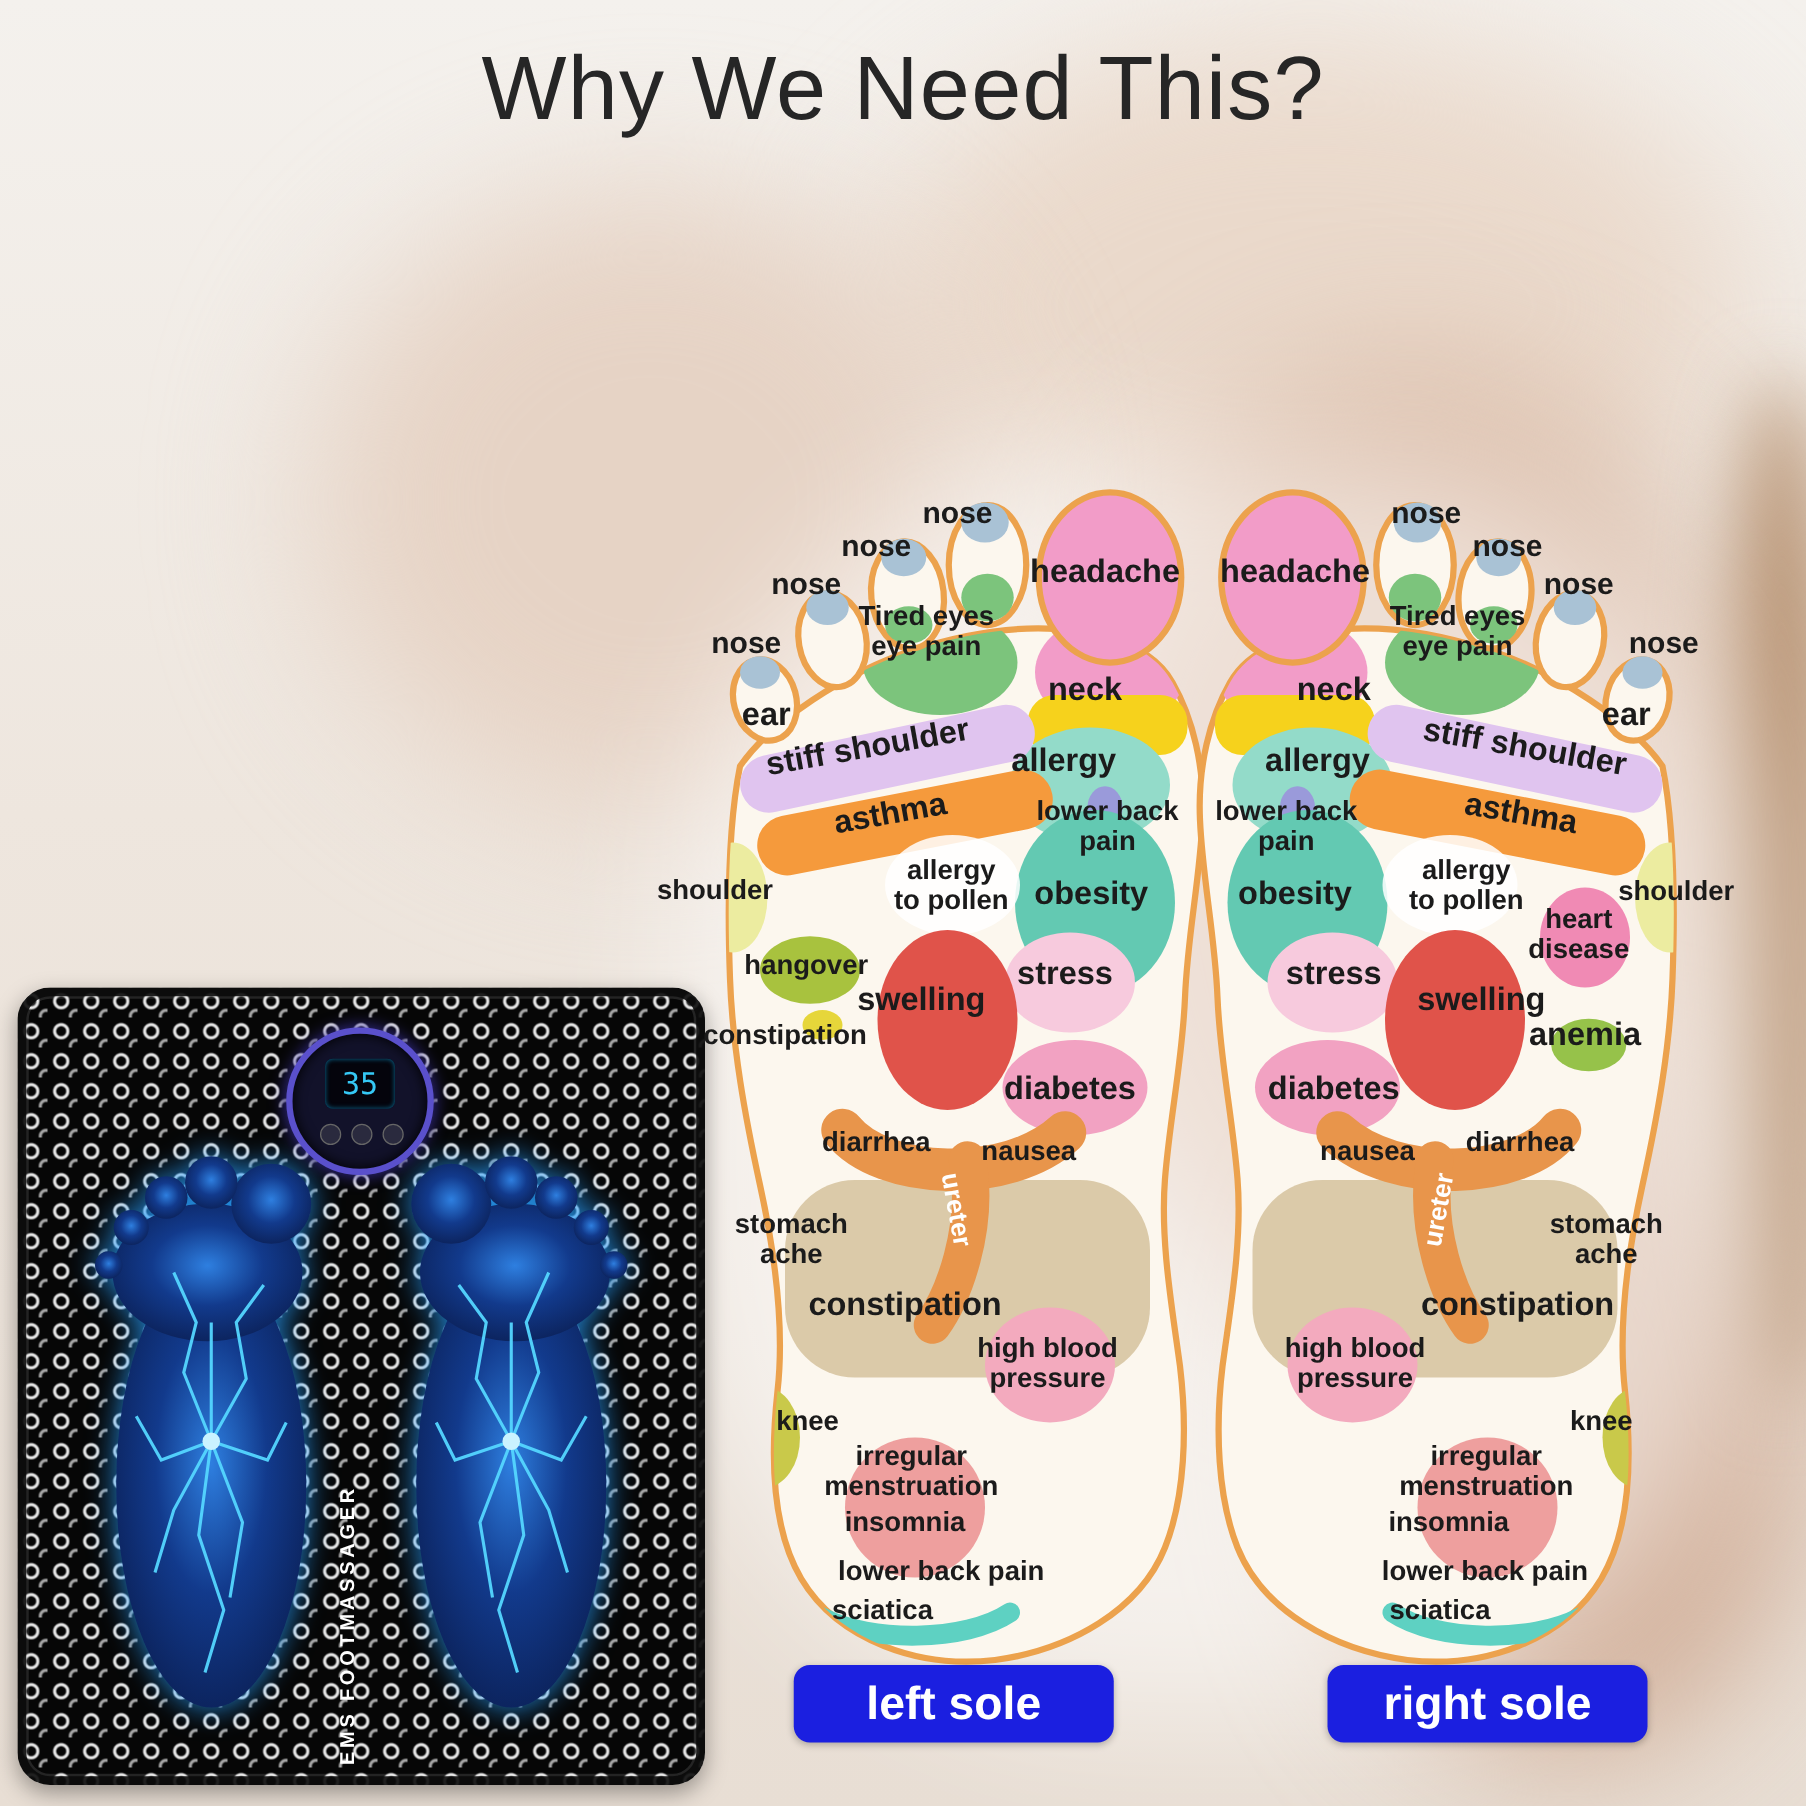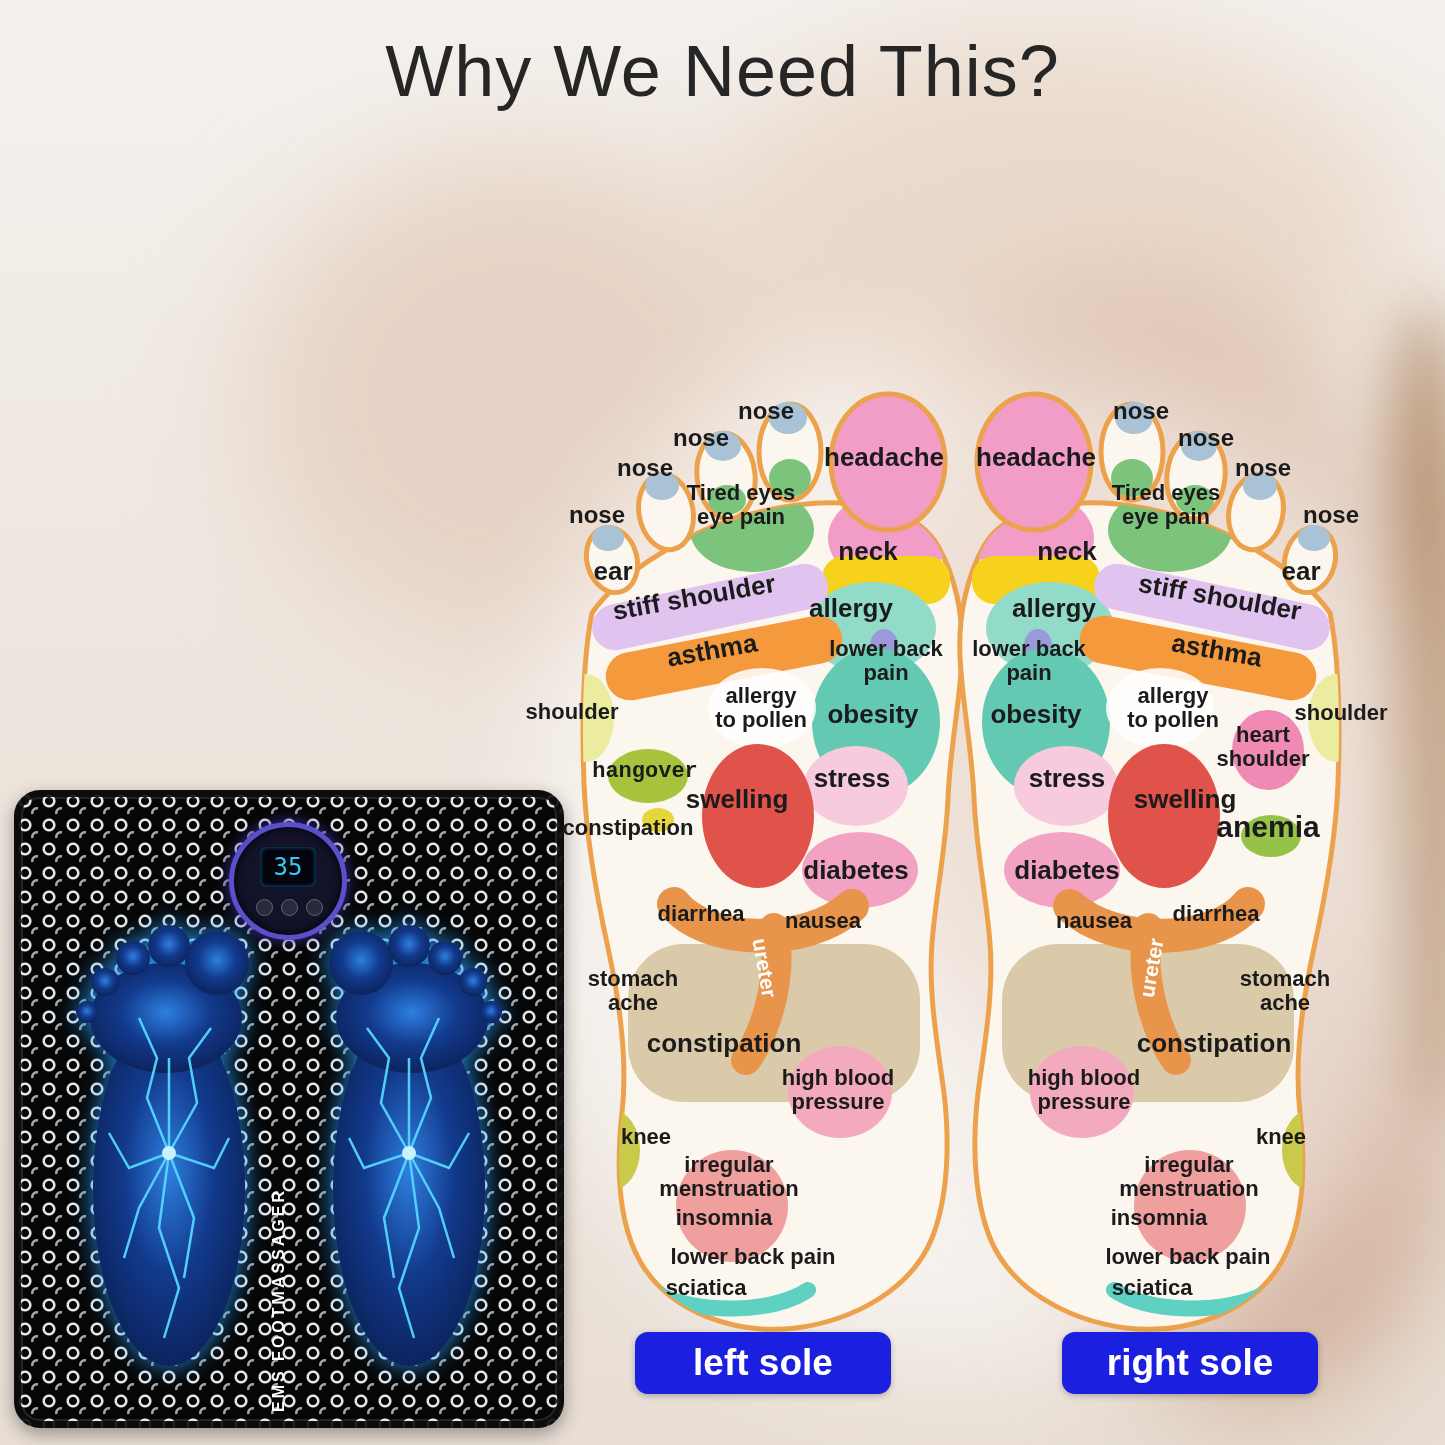--- a/index.html
+++ b/index.html
@@ -191,21 +191,21 @@
       <div class="zone-label" style="left: 613px; top: 571px; font-size: 26px; transform: translate(-50%, -50%) rotate(0deg);">ear</div>
       <div class="zone-label" style="left: 694px; top: 597px; font-size: 26px; transform: translate(-50%, -50%) rotate(-10deg);">stiff shoulder</div>
       <div class="zone-label" style="left: 851px; top: 608px; font-size: 26px; transform: translate(-50%, -50%) rotate(0deg);">allergy</div>
       <div class="zone-label" style="left: 712px; top: 650px; font-size: 26px; transform: translate(-50%, -50%) rotate(-10deg);">asthma</div>
       <div class="zone-label" style="left: 886px; top: 661px; font-size: 22px; transform: translate(-50%, -50%) rotate(0deg);">lower back
 pain</div>
       <div class="zone-label" style="left: 572px; top: 712px; font-size: 22px; transform: translate(-50%, -50%) rotate(0deg);">shoulder</div>
       <div class="zone-label" style="left: 761px; top: 708px; font-size: 22px; transform: translate(-50%, -50%) rotate(0deg);">allergy
 to pollen</div>
       <div class="zone-label" style="left: 873px; top: 714px; font-size: 26px; transform: translate(-50%, -50%) rotate(0deg);">obesity</div>
-      <div class="zone-label" style="left: 645px; top: 772px; font-size: 22px; transform: translate(-50%, -50%) rotate(0deg); font-family: Liberation Mono, monospace;">hangover</div>
+      <div class="zone-label" style="left: 645px; top: 772px; font-size: 22px; transform: translate(-50%, -50%) rotate(0deg);">hangover</div>
       <div class="zone-label" style="left: 852px; top: 778px; font-size: 26px; transform: translate(-50%, -50%) rotate(0deg);">stress</div>
       <div class="zone-label" style="left: 737px; top: 799px; font-size: 26px; transform: translate(-50%, -50%) rotate(0deg);">swelling</div>
       <div class="zone-label" style="left: 628px; top: 828px; font-size: 22px; transform: translate(-50%, -50%) rotate(0deg);">constipation</div>
       <div class="zone-label" style="left: 856px; top: 870px; font-size: 26px; transform: translate(-50%, -50%) rotate(0deg);">diabetes</div>
       <div class="zone-label" style="left: 701px; top: 914px; font-size: 22px; transform: translate(-50%, -50%) rotate(0deg);">diarrhea</div>
       <div class="zone-label" style="left: 823px; top: 921px; font-size: 22px; transform: translate(-50%, -50%) rotate(0deg);">nausea</div>
       <div class="zone-label" style="left: 764px; top: 968px; font-size: 21px; color: rgb(255, 255, 255); transform: translate(-50%, -50%) rotate(80deg);">ureter</div>
       <div class="zone-label" style="left: 633px; top: 991px; font-size: 22px; transform: translate(-50%, -50%) rotate(0deg);">stomach
 ache</div>
       <div class="zone-label" style="left: 724px; top: 1043px; font-size: 26px; transform: translate(-50%, -50%) rotate(0deg);">constipation</div>
@@ -229,24 +229,24 @@
       <div class="zone-label" style="left: 1301px; top: 571px; font-size: 26px; transform: translate(-50%, -50%) rotate(0deg);">ear</div>
       <div class="zone-label" style="left: 1054px; top: 608px; font-size: 26px; transform: translate(-50%, -50%) rotate(0deg);">allergy</div>
       <div class="zone-label" style="left: 1217px; top: 650px; font-size: 26px; transform: translate(-50%, -50%) rotate(10deg);">asthma</div>
       <div class="zone-label" style="left: 1029px; top: 661px; font-size: 22px; transform: translate(-50%, -50%) rotate(0deg);">lower back
 pain</div>
       <div class="zone-label" style="left: 1173px; top: 708px; font-size: 22px; transform: translate(-50%, -50%) rotate(0deg);">allergy
 to pollen</div>
       <div class="zone-label" style="left: 1341px; top: 713px; font-size: 22px; transform: translate(-50%, -50%) rotate(0deg);">shoulder</div>
       <div class="zone-label" style="left: 1036px; top: 714px; font-size: 26px; transform: translate(-50%, -50%) rotate(0deg);">obesity</div>
       <div class="zone-label" style="left: 1263px; top: 747px; font-size: 22px; transform: translate(-50%, -50%) rotate(0deg);">heart
-shoulder</div>
+disease</div>
       <div class="zone-label" style="left: 1067px; top: 778px; font-size: 26px; transform: translate(-50%, -50%) rotate(0deg);">stress</div>
       <div class="zone-label" style="left: 1185px; top: 799px; font-size: 26px; transform: translate(-50%, -50%) rotate(0deg);">swelling</div>
-      <div class="zone-label" style="left: 1268px; top: 827px; font-size: 30px; transform: translate(-50%, -50%) rotate(0deg);">anemia</div>
+      <div class="zone-label" style="left: 1268px; top: 827px; font-size: 26px; transform: translate(-50%, -50%) rotate(0deg);">anemia</div>
       <div class="zone-label" style="left: 1067px; top: 870px; font-size: 26px; transform: translate(-50%, -50%) rotate(0deg);">diabetes</div>
       <div class="zone-label" style="left: 1094px; top: 921px; font-size: 22px; transform: translate(-50%, -50%) rotate(0deg);">nausea</div>
       <div class="zone-label" style="left: 1216px; top: 914px; font-size: 22px; transform: translate(-50%, -50%) rotate(0deg);">diarrhea</div>
       <div class="zone-label" style="left: 1152px; top: 968px; font-size: 21px; color: rgb(255, 255, 255); transform: translate(-50%, -50%) rotate(-80deg);">ureter</div>
       <div class="zone-label" style="left: 1285px; top: 991px; font-size: 22px; transform: translate(-50%, -50%) rotate(0deg);">stomach
 ache</div>
       <div class="zone-label" style="left: 1214px; top: 1043px; font-size: 26px; transform: translate(-50%, -50%) rotate(0deg);">constipation</div>
       <div class="zone-label" style="left: 1084px; top: 1090px; font-size: 22px; transform: translate(-50%, -50%) rotate(0deg);">high blood
 pressure</div>
       <div class="zone-label" style="left: 1281px; top: 1137px; font-size: 22px; transform: translate(-50%, -50%) rotate(0deg);">knee</div>

